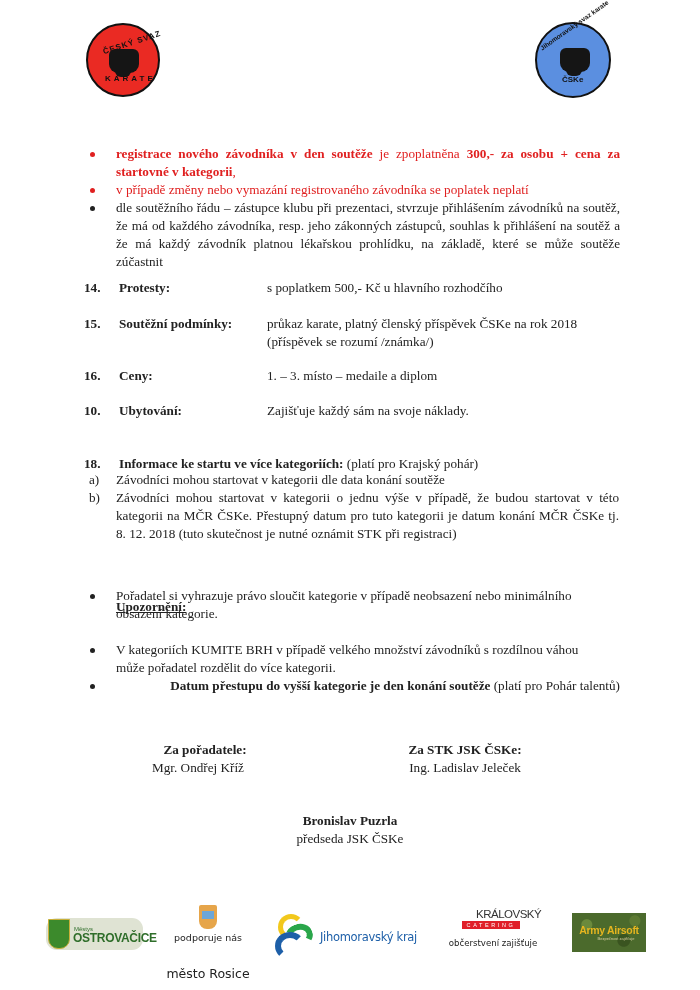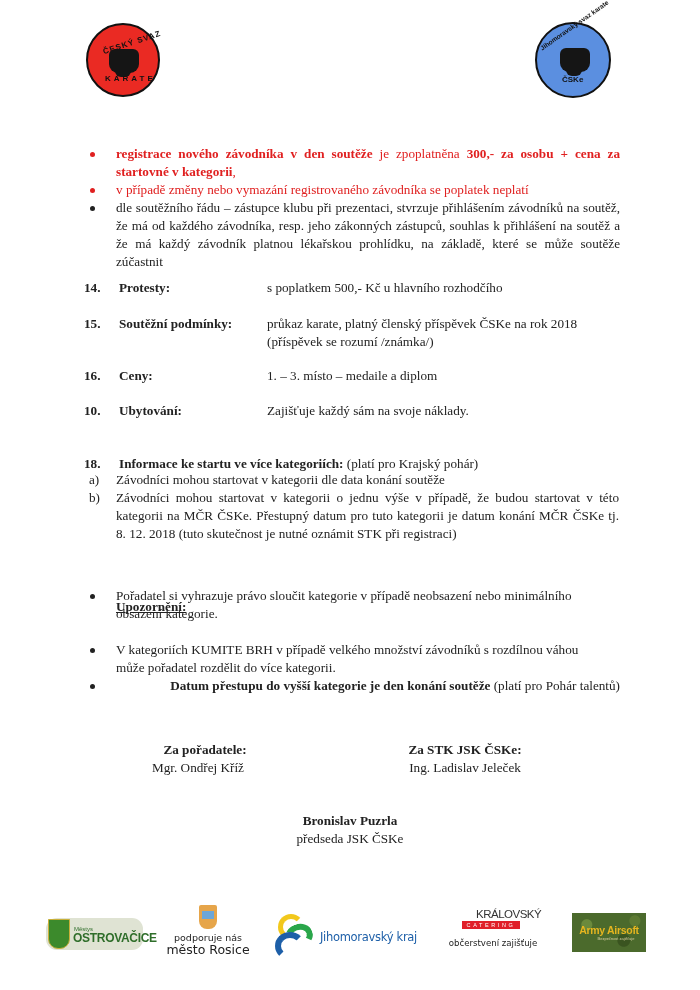--- a/index.html
+++ b/index.html
@@ -41,21 +41,21 @@
     .sponsor { position: absolute; }
     .ostrov { left: 46px; top: 918px; width: 97px; height: 32px; background: #dfe3d3; display: flex; align-items: center; border-radius: 11px; }
     .ostrov .crest { width: 22px; height: 30px; background: #3c8a2c; border: 1px solid #c9b03a; margin-left: 2px; border-radius: 0 0 10px 10px; }
     .ostrov .t1 { position: absolute; left: 28px; top: 2px; font-family: "Liberation Sans", sans-serif; font-size: 6px; color: #2f6e2a; }
     .ostrov .t2 { position: absolute; left: 27px; top: 11px; font-family: "Liberation Sans", sans-serif; font-size: 12px; font-weight: bold; color: #2f6e2a; letter-spacing: -0.3px; }
 
     .rosice { left: 163px; top: 905px; width: 90px; height: 60px; text-align: center; }
     .rosice .crest { margin: 0 auto; width: 18px; height: 24px; background: #e6a54a; border-radius: 2px 2px 8px 8px; position: relative; }
     .rosice .crest::after { content: ""; position: absolute; left: 3px; top: 6px; width: 12px; height: 8px; background: #6ca6d8; }
     .rosice .t1 { font-family: "DejaVu Sans", sans-serif; font-size: 9.5px; line-height: 11px; color: #222; margin-top: 3px; }
-    .rosice .t2 { font-family: "DejaVu Sans", sans-serif; font-size: 12.5px; line-height: 13px; color: #222; }
+    .rosice .t2 { font-family: "DejaVu Sans", sans-serif; font-size: 12.5px; line-height: 13px; color: #222; margin-top: 24px; }
 
     .jmk { left: 273px; top: 908px; width: 150px; height: 50px; }
     .jmk .arc1 { position: absolute; left: 5px; top: 6px; width: 26px; height: 26px; border: 5px solid #f2c81c; border-radius: 50%; border-bottom-color: transparent; border-right-color: transparent; }
     .jmk .arc2 { position: absolute; left: 12px; top: 16px; width: 28px; height: 24px; border: 6px solid #2aa64a; border-radius: 50%; border-bottom-color: transparent; border-left-color: transparent; transform: rotate(-20deg); }
     .jmk .arc3 { position: absolute; left: 2px; top: 24px; width: 30px; height: 28px; border: 6px solid #1d5fa8; border-radius: 50%; border-bottom-color: transparent; border-right-color: transparent; }
     .jmk .t { position: absolute; left: 47px; top: 20px; font-family: "DejaVu Sans", sans-serif; font-weight: normal; font-size: 11.5px; color: #1d5fa8; white-space: nowrap; letter-spacing: -0.3px; }
 
     .kral { left: 448px; top: 908px; width: 90px; height: 50px; text-align: center; }
     .kral .t1 { font-family: "Liberation Sans", sans-serif; font-size: 11.5px; color: #333; letter-spacing: -0.5px; line-height: 12px; margin-left: 28px; text-align: center; }
     .kral .bar { margin: 1px 0 0 14px; width: 58px; height: 8px; background: #e0202a; color: #fff; font-family: "Liberation Sans", sans-serif; font-size: 5.5px; letter-spacing: 2.6px; line-height: 8px; text-align: center; }

